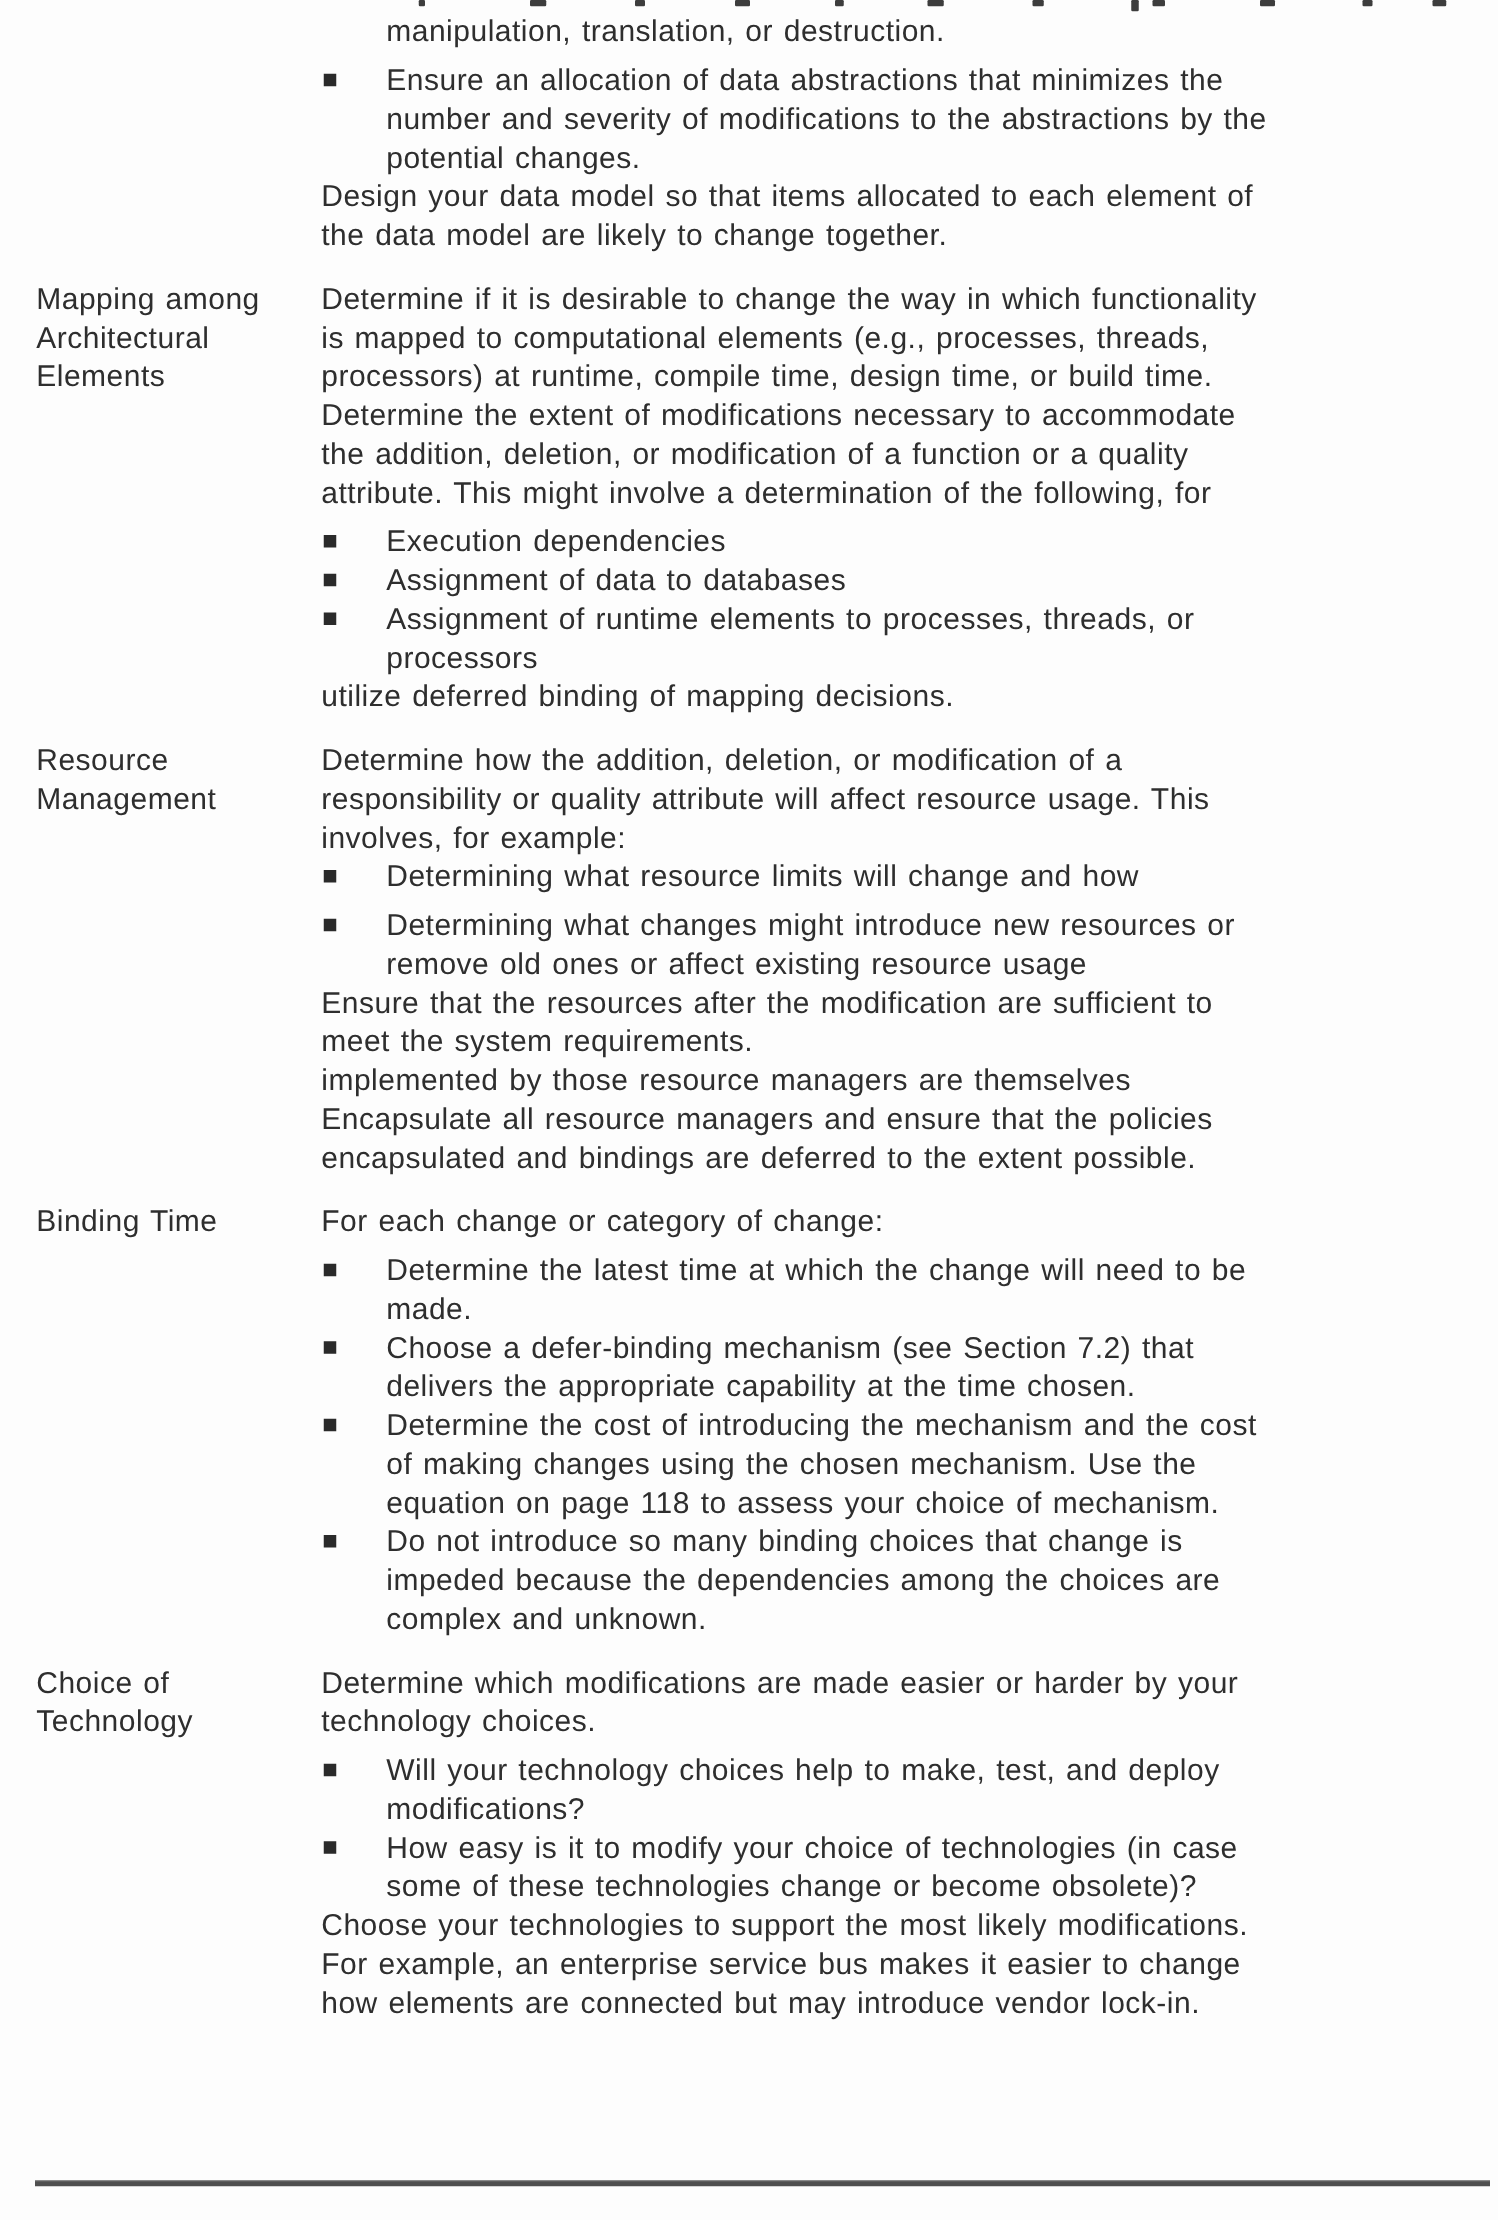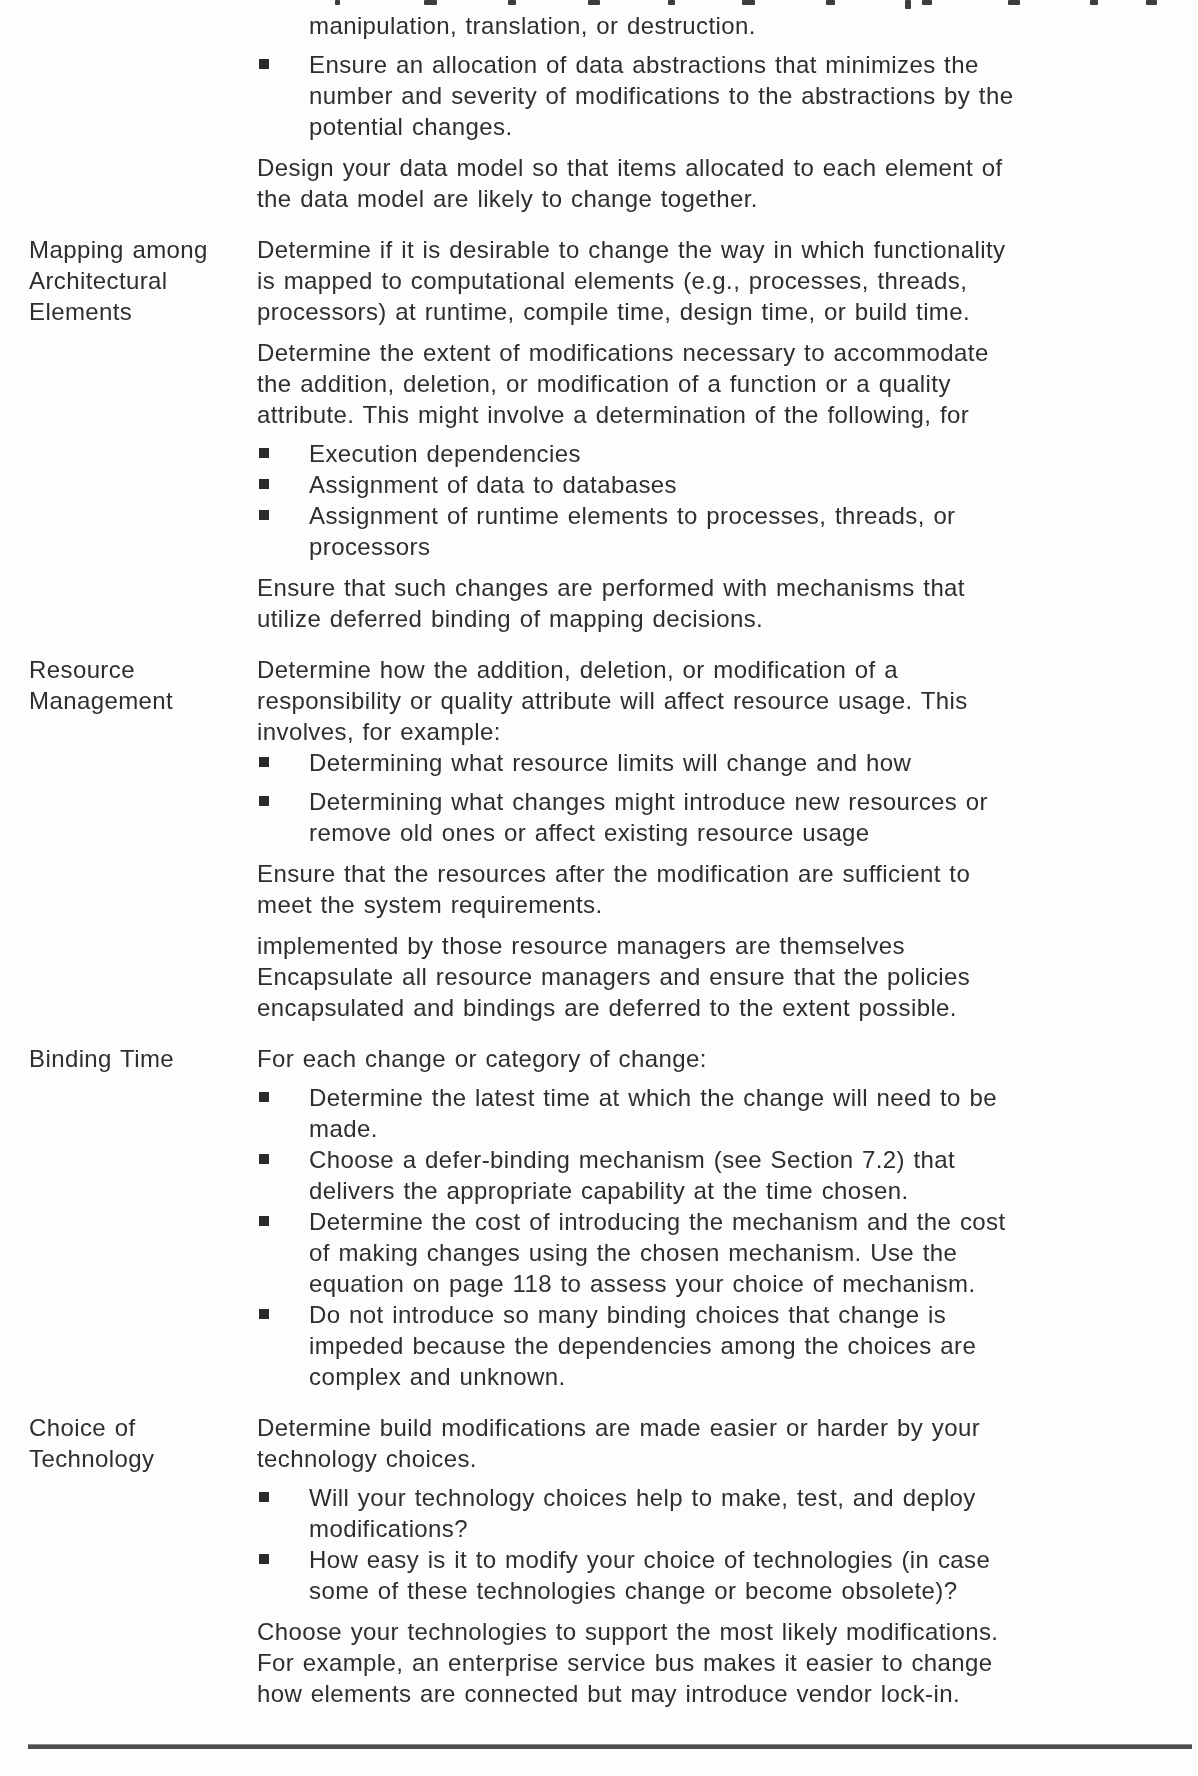--- a/index.html
+++ b/index.html
@@ -32,21 +32,21 @@
   .table { position: absolute; top: 10px; left: 0; width: 1059px; }
   .row { display: flex; margin-top: 20px; }
   .row:first-child { margin-top: 0; }
   .label-cell {
     width: 257px; flex: 0 0 257px;
     padding-left: 29px; box-sizing: border-box;
   }
   .content-cell { flex: 1 1 auto; padding-right: 10px; }
   .label-line, .text-line { white-space: nowrap; }
 
-  .block { margin-top: 10px; }
+  .block { }
   .block.mt0 { margin-top: 0; }
   .block.mt8 { margin-top: 8px; }
 
   .block.bullet, .block.bullet-continuation {
     position: relative;
     padding-left: 52px;
   }
   .marker {
     position: absolute; left: 2px; top: 10px;
     width: 10px; height: 10px; background: #2a2a2a;
@@ -127,21 +127,20 @@
           <div class="block bullet mt0">
             <span class="marker"></span>
             <div class="text-line">Assignment of data to databases</div>
           </div>
           <div class="block bullet mt0">
             <span class="marker"></span>
             <div class="text-line">Assignment of runtime elements to processes, threads, or</div>
             <div class="text-line">processors</div>
           </div>
           <div class="block para">
-            <div class="text-line">Ensure that such changes are performed with mechanisms that</div>
             <div class="text-line">utilize deferred binding of mapping decisions.</div>
           </div>
         </div>
       </div>
       <div class="row">
         <div class="label-cell">
           <div class="label-line">Resource</div>
           <div class="label-line">Management</div>
         </div>
         <div class="content-cell">
@@ -202,21 +201,21 @@
           </div>
         </div>
       </div>
       <div class="row">
         <div class="label-cell">
           <div class="label-line">Choice of</div>
           <div class="label-line">Technology</div>
         </div>
         <div class="content-cell">
           <div class="block para mt0">
-            <div class="text-line">Determine build modifications are made easier or harder by your</div>
+            <div class="text-line">Determine which modifications are made easier or harder by your</div>
             <div class="text-line">technology choices.</div>
           </div>
           <div class="block bullet mt8">
             <span class="marker"></span>
             <div class="text-line">Will your technology choices help to make, test, and deploy</div>
             <div class="text-line">modifications?</div>
           </div>
           <div class="block bullet mt0">
             <span class="marker"></span>
             <div class="text-line">How easy is it to modify your choice of technologies (in case</div>

